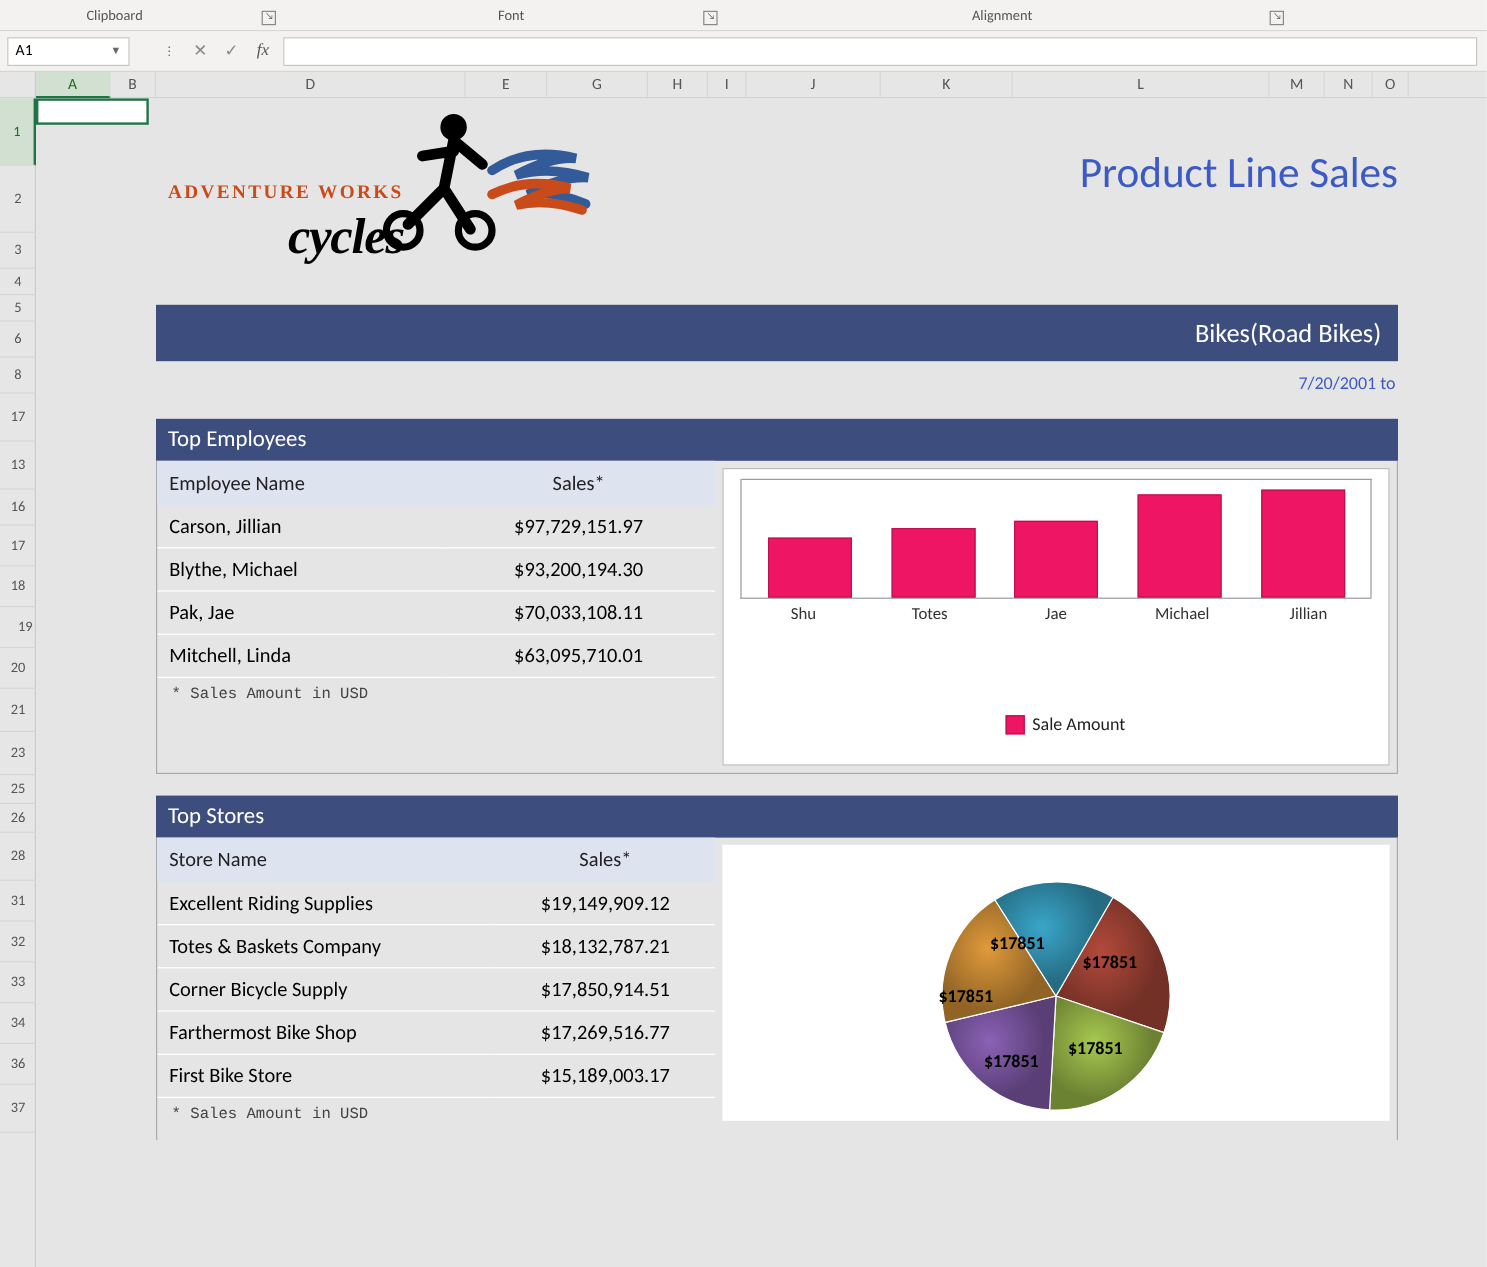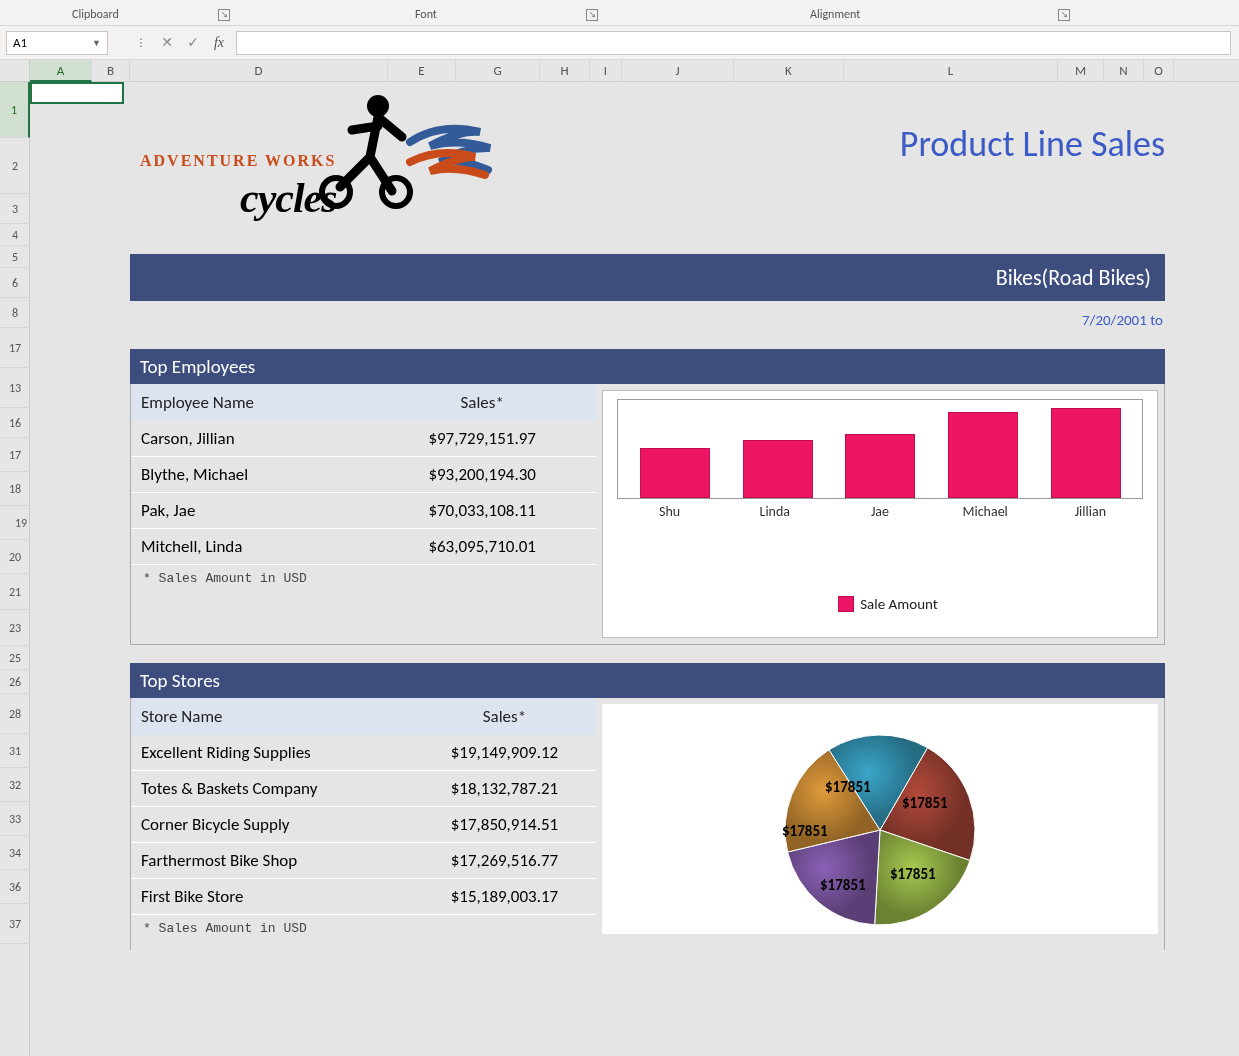--- a/index.html
+++ b/index.html
@@ -202,21 +202,21 @@
           <div class="chart-frame">
             <div class="bar-chart-plot" id="barPlot">
                 <div class="bar" style="height: 50px;"></div>
                 <div class="bar" style="height: 58px;"></div>
                 <div class="bar" style="height: 64px;"></div>
                 <div class="bar" style="height: 86px;"></div>
                 <div class="bar" style="height: 90px;"></div>
               </div>
             <div class="bar-labels" id="barLabels">
                 <span>Shu</span>
-                <span>Linda</span>
+                <span>Totes</span>
                 <span>Jae</span>
                 <span>Michael</span>
                 <span>Jillian</span>
               </div>
             <div class="bar-legend">
               <span class="swatch"></span>
               <span>Sale Amount</span>
             </div>
           </div>
         </div>

